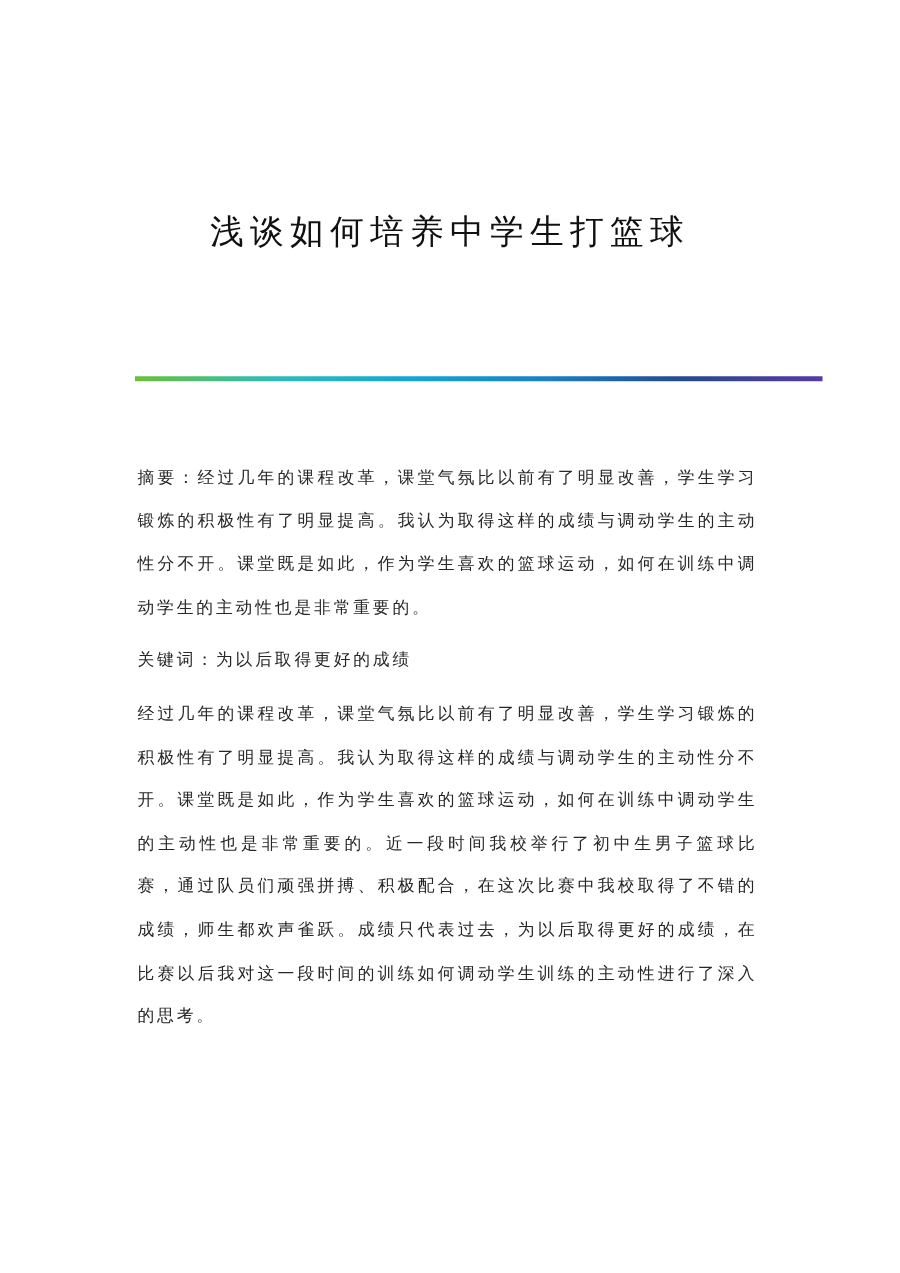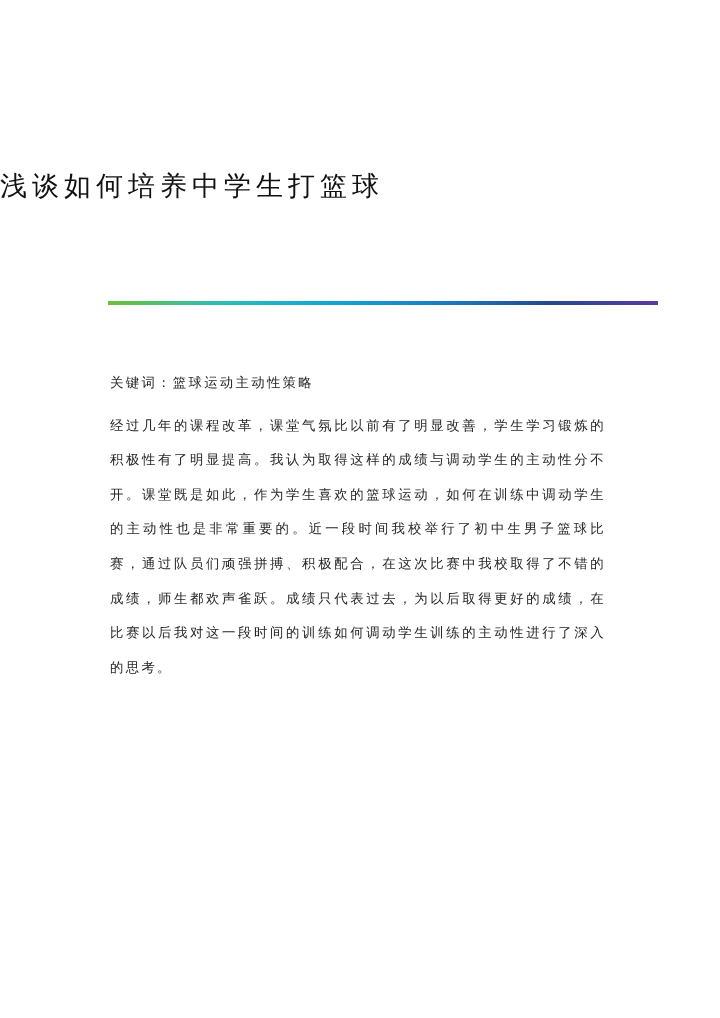--- a/index.html
+++ b/index.html
@@ -13,21 +13,21 @@
     position: relative;
     overflow: hidden;
     font-family: "DejaVu Sans", "Liberation Sans", sans-serif;
     color: #222222;
   }
   .title {
     position: absolute;
     left: 0;
     width: 720px;
     top: 166px;
-    text-align: left;
+    text-align: center;
     font-family: "DejaVu Serif", "Liberation Serif", serif;
     font-size: 27px;
     letter-spacing: 5px;
     color: #111111;
     margin: 0;
     font-weight: normal;
     line-height: 40px;
   }
   .divider {
     position: absolute;
@@ -54,15 +54,16 @@
   .kw-label { }
 </style>
 </head>
 <body>
 
 <h1 class="title">浅谈如何培养中学生打篮球</h1>
 
 <div class="divider"></div>
 
 <div class="content">
-  <p><span class="kw-label">关键词：</span><span>篮球运动主动性策略</span></p>
+  <p><span>摘要：</span><span>经过几年的课程改革，课堂气氛比以前有了明显改善，学生学习锻炼的积极性有了明显提高。我认为取得这样的成绩与调动学生的主动性分不开。课堂既是如此，作为学生喜欢的篮球运动，如何在训练中调动学生的主动性也是非常重要的。</span></p>
+  <p><span class="kw-label">关键词：</span><span>为以后取得更好的成绩</span></p>
   <p>经过几年的课程改革，课堂气氛比以前有了明显改善，学生学习锻炼的积极性有了明显提高。我认为取得这样的成绩与调动学生的主动性分不开。课堂既是如此，作为学生喜欢的篮球运动，如何在训练中调动学生的主动性也是非常重要的。近一段时间我校举行了初中生男子篮球比赛，通过队员们顽强拼搏、积极配合，在这次比赛中我校取得了不错的成绩，师生都欢声雀跃。成绩只代表过去，为以后取得更好的成绩，在比赛以后我对这一段时间的训练如何调动学生训练的主动性进行了深入的思考。</p>
 </div>
 
 </body></html>

